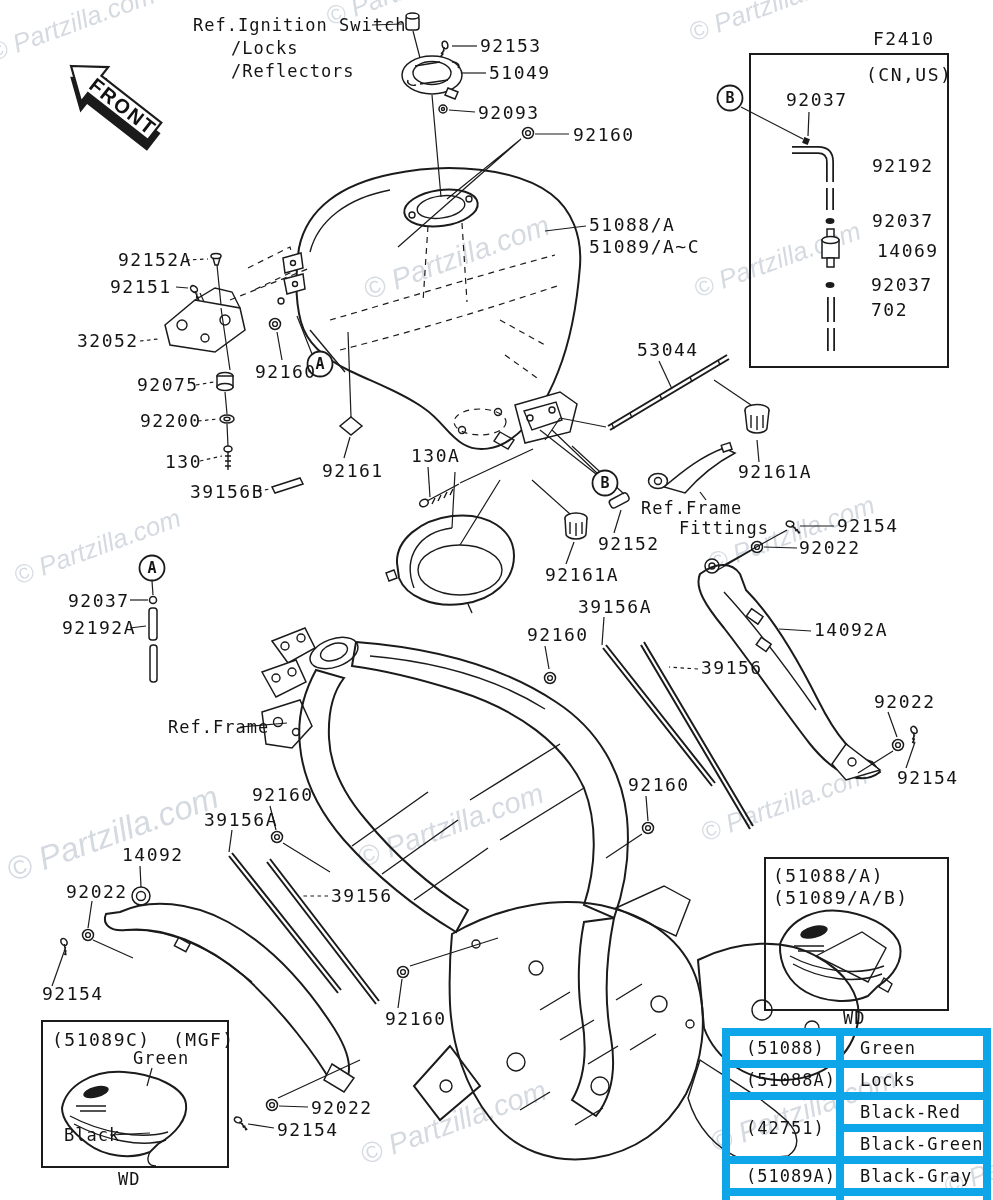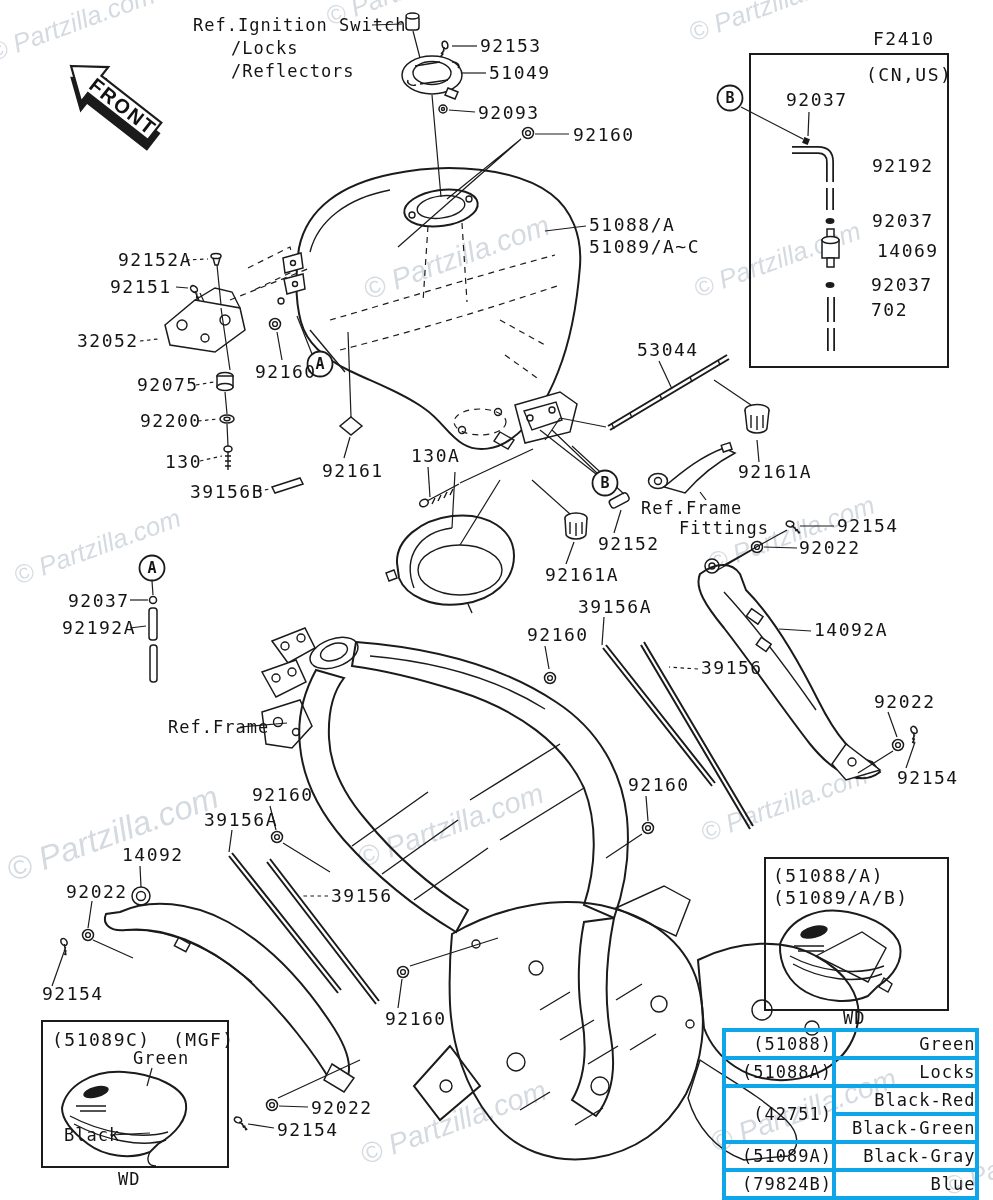--- a/index.html
+++ b/index.html
@@ -16,22 +16,22 @@
   .fillb{fill:#1b1b1b;stroke:none;}
   .callout{font:18px "DejaVu Sans Mono",monospace;fill:#141414;letter-spacing:1.5px;}
   .refl{font:17px "DejaVu Sans Mono",monospace;fill:#141414;letter-spacing:1px;}
   .mark{font:bold 15px "DejaVu Sans Mono",monospace;fill:#141414;text-anchor:middle;}
   .wm{font:italic 26px "Liberation Sans",sans-serif;fill:#b3bdc9;opacity:.55;}
   .wm.big{font-size:33px;}
   .wm.mid{font-size:29px;}
   .front-txt{font:bold 20px "Liberation Sans",sans-serif;fill:#111;letter-spacing:2px;text-anchor:middle;}
   table.colors{position:absolute;left:722px;top:1028px;width:226px;border-collapse:collapse;
                border:2.5px solid #141414;background:transparent;}
-  table.colors td{border:4px solid #0ea5e9;height:24px;font:17px "DejaVu Sans Mono",monospace;
-                  color:#141414;padding:0 0 0 16px;letter-spacing:1px;white-space:nowrap;text-align:right;}
+  table.colors td{border:8px solid #0ea5e9;height:24px;font:17px "DejaVu Sans Mono",monospace;
+                  color:#141414;padding:0 0 0 16px;letter-spacing:1px;white-space:nowrap;}
   td.codecol{width:90px;}
 </style>
 </head>
 <body>
 
 <div class="stage">
 <svg width="993" height="1200" viewBox="0 0 993 1200">
 
   <defs>
     <g id="nut">

